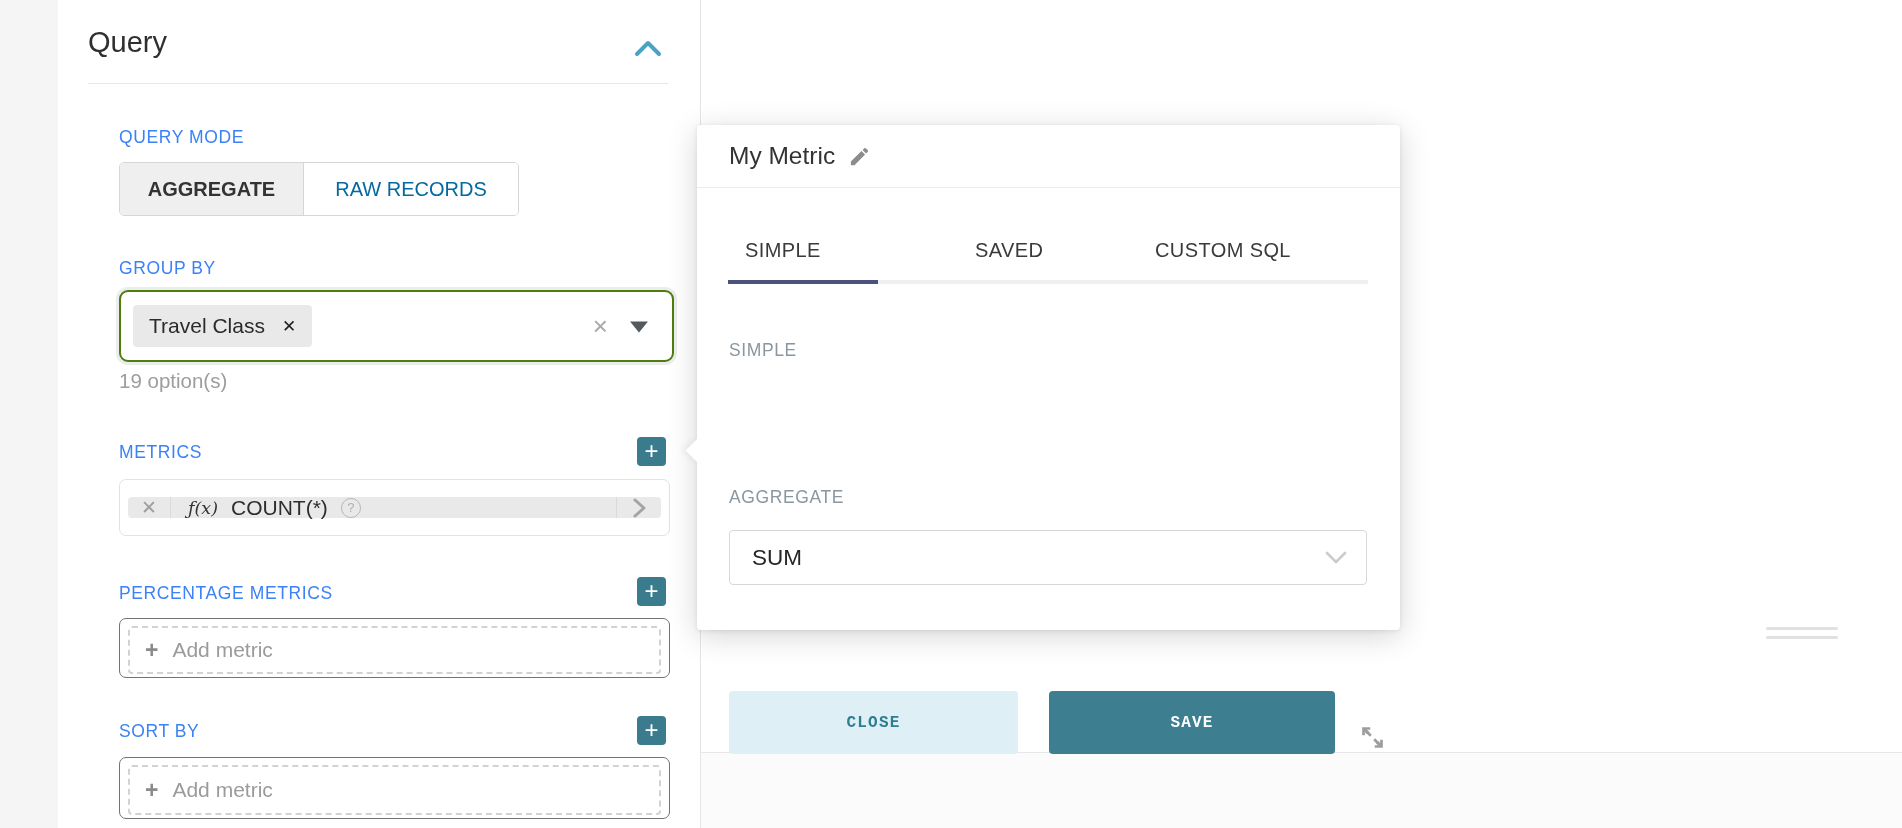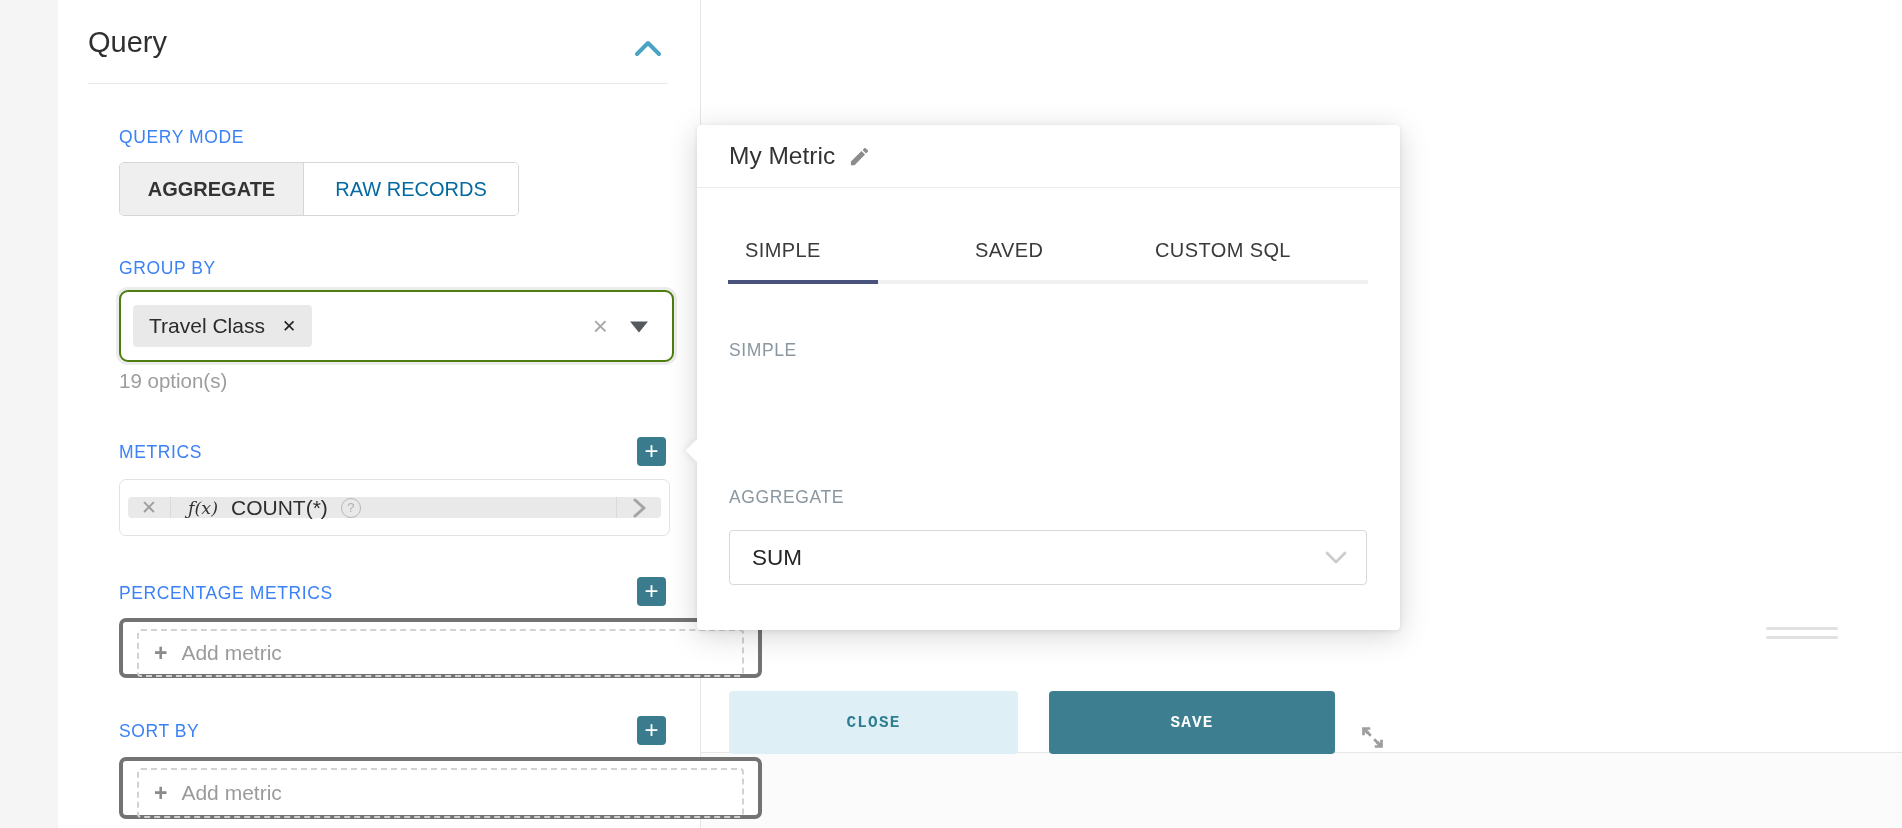--- a/index.html
+++ b/index.html
@@ -44,21 +44,21 @@
   .metric-pill{display:flex;align-items:center;height:100%;background:#e9e9e9;border-radius:4px;cursor:pointer;}
   .pill-x{width:42px;align-self:stretch;display:flex;align-items:center;justify-content:center;color:#9e9e9e;font-size:19px;border-right:1px solid #dadada;cursor:pointer;}
   .pill-x::before{content:"\2715";}
   .pill-main{display:flex;align-items:center;gap:13px;padding-left:17px;flex:1;}
   .fx{font-style:italic;font-size:17.5px;color:#333;font-family:"DejaVu Serif",serif;}
   .metric-name{font-size:21px;color:#2e2e2e;}
   .help-icon{width:20px;height:20px;border:1.6px solid #b7b7b7;border-radius:50%;display:flex;align-items:center;justify-content:center;color:#b0b0b0;font-size:13px;cursor:pointer;box-sizing:border-box;}
   .help-icon::before{content:"?";}
   .pill-open{width:44px;align-self:stretch;display:flex;align-items:center;justify-content:center;border-left:1px solid #dadada;cursor:pointer;}
 
-  .adder-box{position:absolute;left:119px;width:643px;border:4px solid #737373;border-radius:7px;background:#fff;box-sizing:border-box;padding:7px 14px;}
+  .adder-box{position:absolute;left:119px;width:551px;border:1px solid #737373;border-radius:7px;background:#fff;box-sizing:border-box;padding:7px 8px;}
   .adder-inner{height:44px;border:2px dashed #d2d2d2;border-radius:4px;display:flex;align-items:center;gap:14px;padding-left:15px;cursor:pointer;}
   .adder-plus{color:#8b8b8b;font-size:23px;font-weight:bold;line-height:1;}
   .adder-plus::before{content:"+";}
   .adder-text{font-size:21px;color:#9b9b9b;}
 
   
   .popover{position:absolute;left:697px;top:125px;width:703px;height:505px;background:#fff;border-radius:4px;box-shadow:0 6px 30px rgba(0,0,0,.17),0 1px 5px rgba(0,0,0,.09);z-index:10;}
   .popover-arrow{position:absolute;left:-8px;top:317px;width:17px;height:17px;background:#fff;transform:rotate(45deg);box-shadow:-3px 3px 6px rgba(0,0,0,.05);}
   .pop-title-row{position:absolute;left:32px;top:17px;display:flex;align-items:center;gap:13px;}
   .pop-title{font-size:24.5px;color:#333;}

